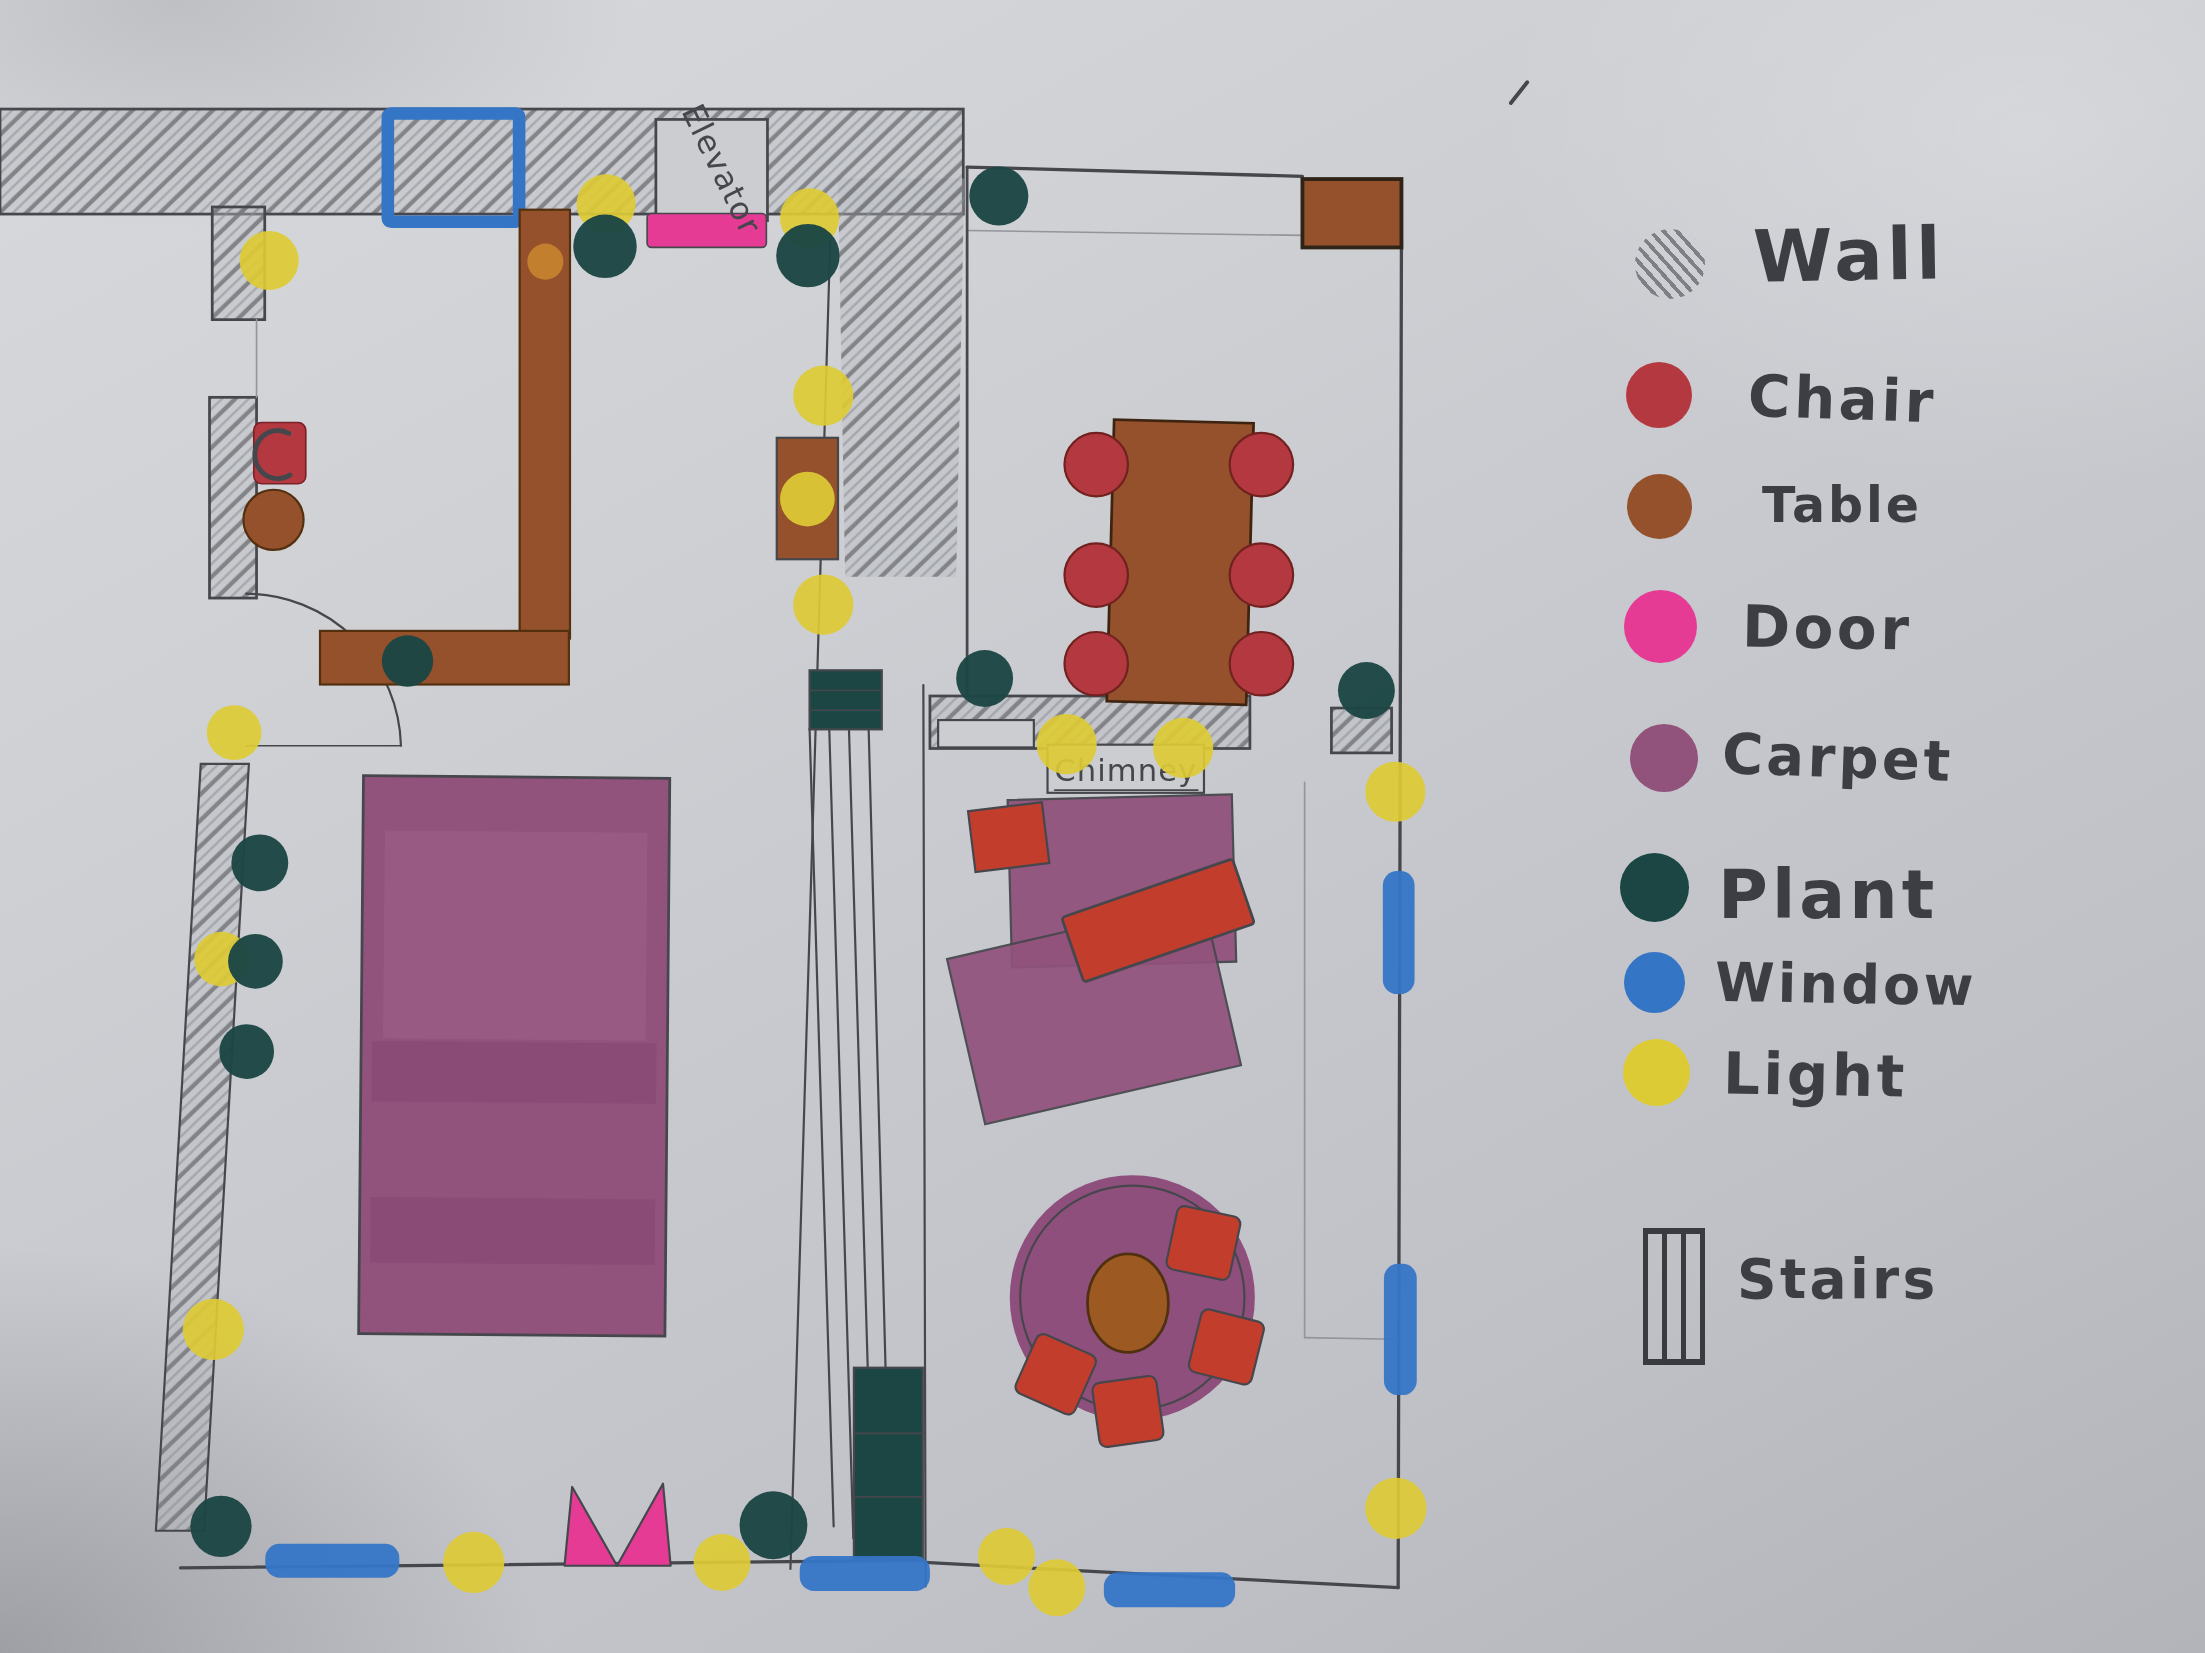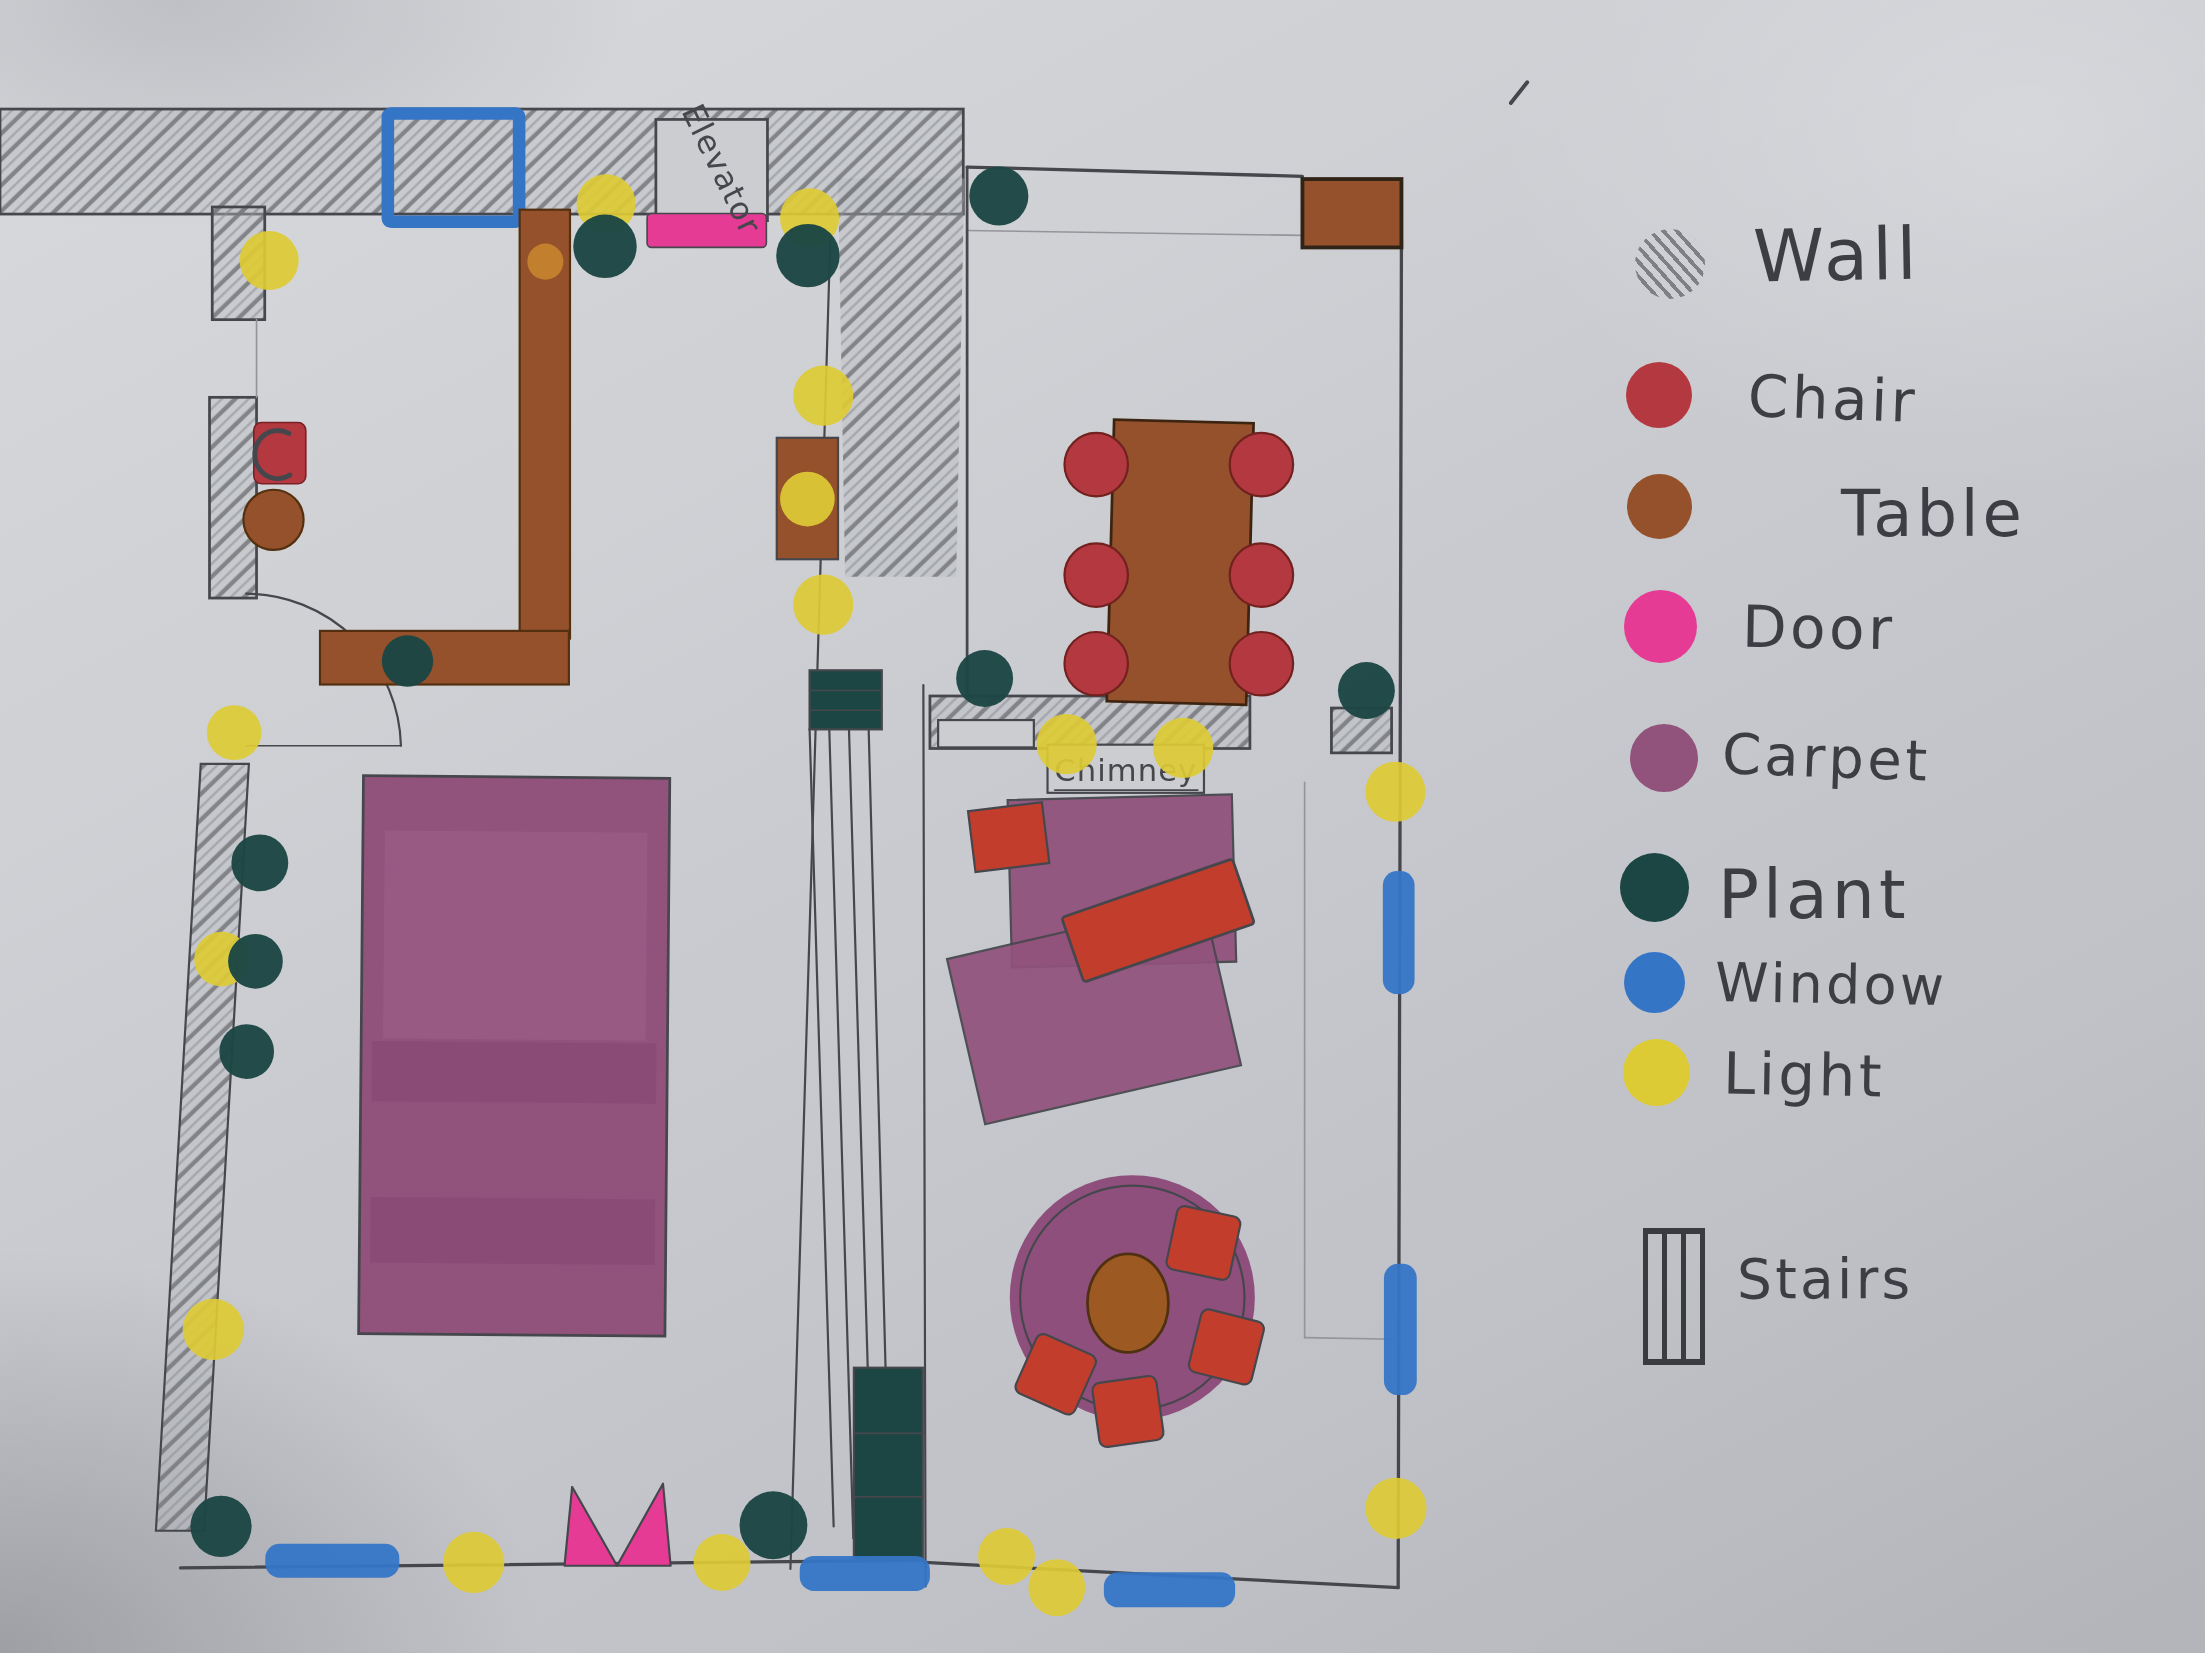--- a/index.html
+++ b/index.html
@@ -6,21 +6,21 @@
   body{
     width:2205px;height:1654px;position:relative;overflow:hidden;
     font-family:"DejaVu Sans",sans-serif;
     background:linear-gradient(152deg,#d8d9dd 0%,#cfd1d5 28%,#c7c9ce 52%,#bfc1c6 76%,#b2b4ba 100%);
   }
   .shade{position:absolute;inset:0;pointer-events:none;}
   #shade-bl{background:radial-gradient(875px 656px at 0% 100%,rgba(66,68,75,0.30),rgba(66,68,75,0) 62%);}
   #shade-tl{background:radial-gradient(766px 383px at 8% 0%,rgba(80,82,88,0.18),rgba(80,82,88,0) 60%);}
   #shade-tr{background:radial-gradient(985px 656px at 92% 8%,rgba(255,255,255,0.22),rgba(255,255,255,0) 55%);}
   #plan-svg{position:absolute;left:0;top:0;}
-  #legend{position:absolute;left:0;top:0;width:100%;height:100%;pointer-events:none;}
+  #legend{position:absolute;left:0;top:0;width:100%;height:100%;pointer-events:none;font-weight:bold;}
   .legend-label{
     position:absolute;color:#3d3e44;letter-spacing:0.06em;white-space:nowrap;
     font-family:"DejaVu Sans",sans-serif;
   }
   .swatch-dot{position:absolute;border-radius:50%;}
   .swatch-hatch{
     position:absolute;border-radius:50%;
     background:repeating-linear-gradient(48deg,rgba(0,0,0,0) 0 6px,#75777c 6px 9.8px);
     opacity:.9;
   }
@@ -154,21 +154,21 @@
       <circle cx="1414" cy="2788" r="62" fill="#1c4644" opacity="0.97"></circle>
     </g>
 </svg>
 
 <div id="legend">
     <div class="swatch-hatch" style="left: 1635px; top: 229px; width: 70px; height: 70px;"></div>
     <div class="legend-label" style="left: 1753px; top: 213px; font-size: 72px; transform: rotate(-1deg);">Wall</div>
     <div class="swatch-dot" style="background: rgb(180, 56, 63); left: 1626px; top: 362px; width: 66px; height: 66px;"></div>
     <div class="legend-label" style="left: 1748px; top: 365px; font-size: 58px; transform: rotate(2deg);">Chair</div>
     <div class="swatch-dot" style="background: rgb(148, 81, 43); left: 1627px; top: 474px; width: 65px; height: 65px;"></div>
-    <div class="legend-label" style="left: 1841px; top: 477px; font-size: 64px; transform: rotate(0deg);">Table</div>
+    <div class="legend-label" style="left: 1762px; top: 477px; font-size: 49px; transform: rotate(0deg);">Table</div>
     <div class="swatch-dot" style="background: rgb(229, 59, 149); left: 1624px; top: 590px; width: 73px; height: 73px;"></div>
     <div class="legend-label" style="left: 1742px; top: 594px; font-size: 58px; transform: rotate(1deg);">Door</div>
     <div class="swatch-dot" style="background: rgb(145, 82, 124); left: 1630px; top: 724px; width: 68px; height: 68px;"></div>
     <div class="legend-label" style="left: 1722px; top: 725px; font-size: 56px; transform: rotate(2deg);">Carpet</div>
     <div class="swatch-dot" style="background: rgb(28, 70, 68); left: 1620px; top: 853px; width: 69px; height: 69px;"></div>
     <div class="legend-label" style="left: 1718px; top: 855px; font-size: 68px; transform: rotate(0deg);">Plant</div>
     <div class="swatch-dot" style="background: rgb(53, 117, 198); left: 1624px; top: 952px; width: 61px; height: 61px;"></div>
     <div class="legend-label" style="left: 1715px; top: 953px; font-size: 54px; transform: rotate(1deg);">Window</div>
     <div class="swatch-dot" style="background: rgb(221, 203, 53); left: 1623px; top: 1039px; width: 67px; height: 67px;"></div>
     <div class="legend-label" style="left: 1723px; top: 1041px; font-size: 58px; transform: rotate(1deg);">Light</div>

